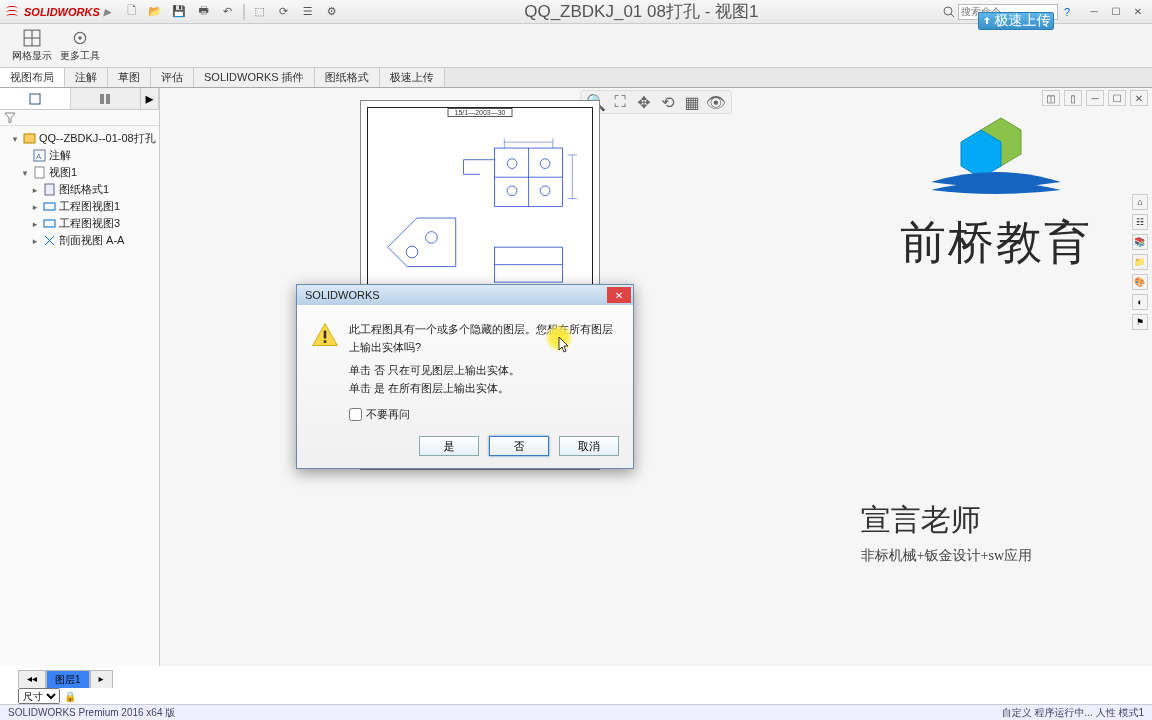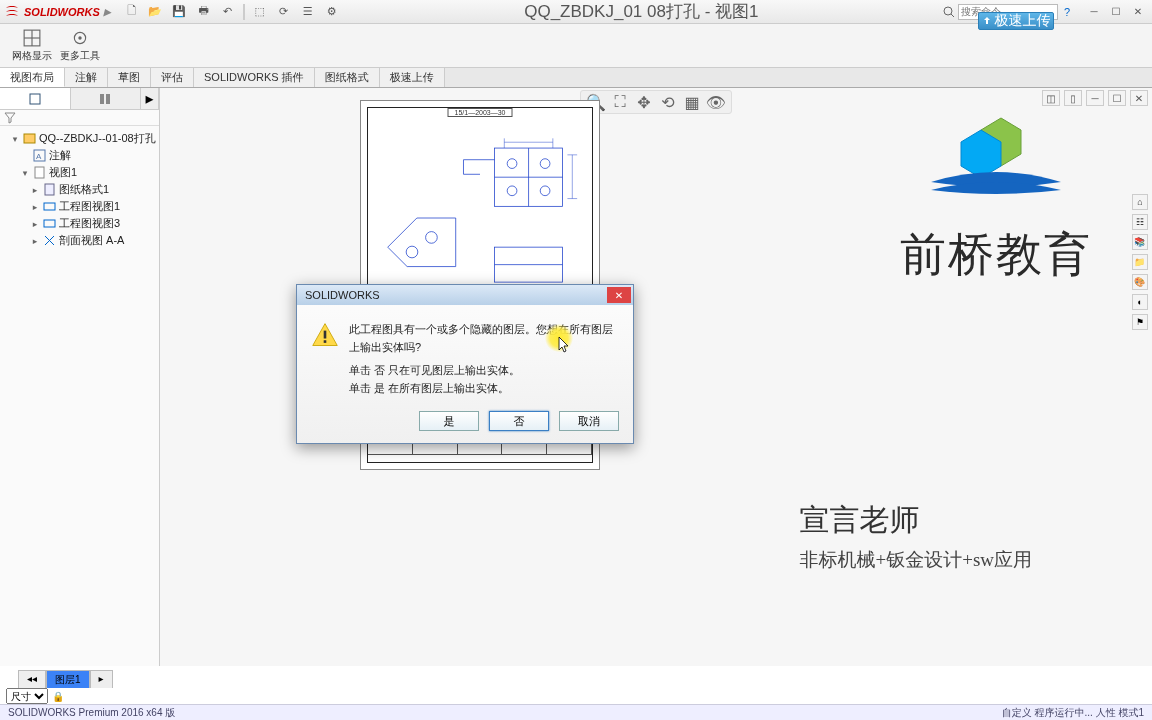--- a/index.html
+++ b/index.html
@@ -50,28 +50,28 @@
 .dlgrow { display:flex; gap:10px; align-items:flex-start; margin-bottom:10px; }
 .warnico { width:28px; height:28px; }
 .dlgtxt { flex:1; line-height:1.6; font-size:11px;}
 .chk { display:flex; align-items:center; gap:4px; margin-left:38px; margin-top:6px; font-size:11px;}
 .dlgbtns { display:flex; justify-content:flex-end; gap:10px; margin-top:14px; }
 .dbtn { width:60px; height:20px; border:1px solid #8aa; background:linear-gradient(#fff,#e6f0f6); font-size:11px; cursor:pointer; display:flex; align-items:center; justify-content:center;}
 .dbtn.def { border:1px solid #3a7fc4; box-shadow:0 0 2px #3a7fc4;}
 .highlight { position:absolute; width:28px; height:28px; border-radius:50%; background:radial-gradient(#ffeb3b 10%,rgba(255,235,59,.85) 45%,rgba(255,235,59,0) 72%); left:545px; top:324px; pointer-events:none;}
 .cursor { position:absolute; left:558px; top:336px; width:12px; height:18px; pointer-events:none;}
 .watermark1 { position:absolute; right:60px; top:110px; text-align:center;}
-.watermark1 .wmt { font-size:46px; font-family:Liberation Serif, serif; color:#2a2a2a; margin-top:20px; letter-spacing:2px;}
+.watermark1 .wmt { font-size:46px; font-family:Liberation Serif, serif; color:#2a2a2a; margin-top:8px; letter-spacing:2px;}
 .watermark2 { position:absolute; right:120px; top:500px; text-align:left;}
 .watermark2 .a{font-size:30px;font-family:"KaiTi","STKaiti",serif;color:#333;}
-.watermark2 .b{font-size:19px;font-family:"KaiTi","STKaiti",serif;color:#444;margin-top:6px;}
+.watermark2 .b{font-size:14px;font-family:"KaiTi","STKaiti",serif;color:#444;margin-top:6px;}
 .bottomtabs { position:absolute; bottom:32px; left:18px; height:18px; display:flex; font-size:10px;}
 .bottomtabs span{padding:2px 8px;border:1px solid #bbb;border-bottom:none;background:#eee;cursor:pointer;}
 .bottomtabs span.act{background:#3b82f6;}
-.bottombar { position:absolute; bottom:14px; left:6px; height:20px; display:flex; align-items:center; gap:4px; font-size:10px;}
+.bottombar { position:absolute; bottom:14px; left:18px; height:20px; display:flex; align-items:center; gap:4px; font-size:10px;}
 .bottombar select{font-size:10px;height:16px;}
 .statusbar{position:absolute;bottom:0;left:0;right:0;height:16px;background:#eef;border-top:1px solid #ccd;font-size:10px;color:#446;display:flex;align-items:center;justify-content:space-between;padding:0 8px;}
 .rside{position:absolute;right:2px;top:106px;width:18px;display:flex;flex-direction:column;gap:4px;}
 .rside span{width:16px;height:16px;border:1px solid #ccc;background:#f4f4f4;display:flex;align-items:center;justify-content:center;cursor:pointer;font-size:9px;}
 .upload-badge{position:absolute;right:98px;top:12px;width:76px;height:18px;background:linear-gradient(#5fb6e8,#3a8fc8);border:1px solid #2a7fb8;border-radius:2px;display:flex;align-items:center;justify-content:center;font-size:14px;color:#fff;gap:3px;}
 </style>
 </head>
 <body>
 
 <div class="topbar">
@@ -338,20 +338,24 @@
         <rect x="14.5" y="11" width="3" height="9" fill="#333"></rect>
           <rect x="14.5" y="22" width="3" height="3" fill="#333"></rect>
       </svg>
       <div class="dlgtxt">
         <div>此工程图具有一个或多个隐藏的图层。您想在所有图层上输出实体吗?</div>
         <div style="height:6px;"></div>
         <div>单击 否 只在可见图层上输出实体。</div>
         <div>单击 是 在所有图层上输出实体。</div>
       </div>
     </div>
+    <label class="chk">
+      <input type="checkbox" style="">
+      <span>不要再问</span>
+    </label>
     <div class="dlgbtns">
       <button class="dbtn">是</button>
       <button class="dbtn def">否</button>
       <button class="dbtn">取消</button>
     </div>
   </div>
 </div>
 
 <div class="highlight"></div>
 <svg class="cursor" viewBox="0 0 12 18">

